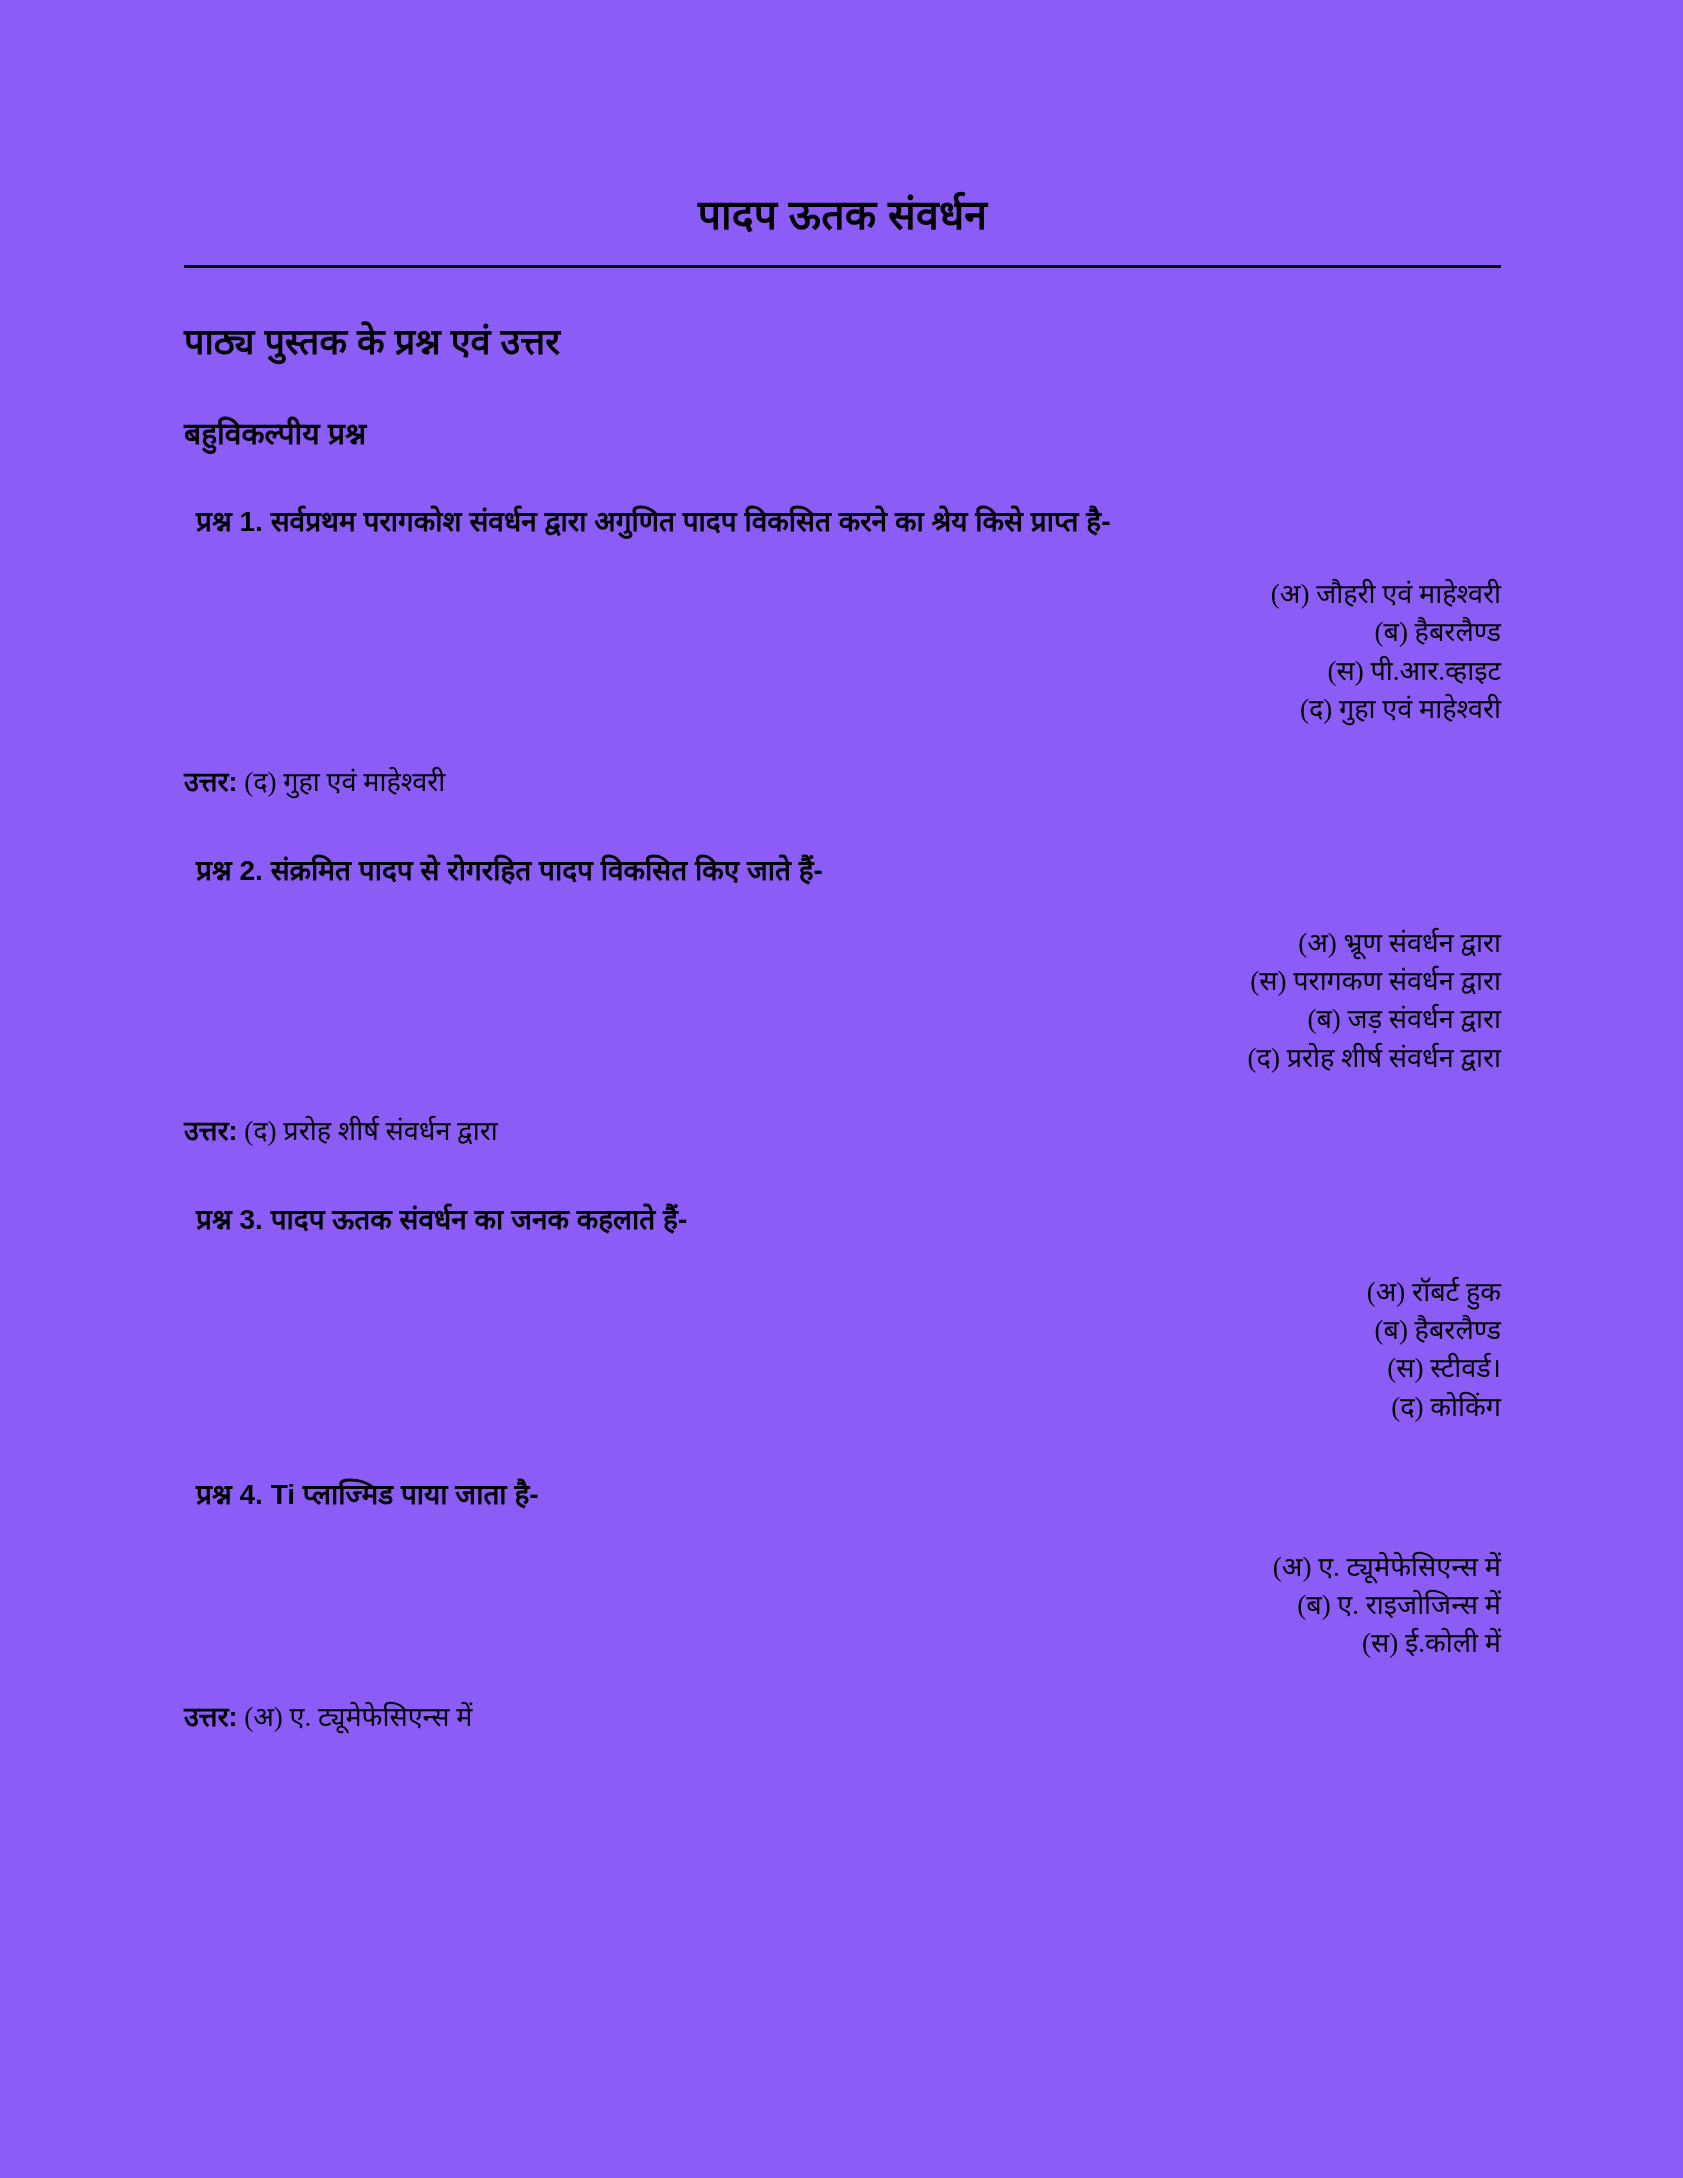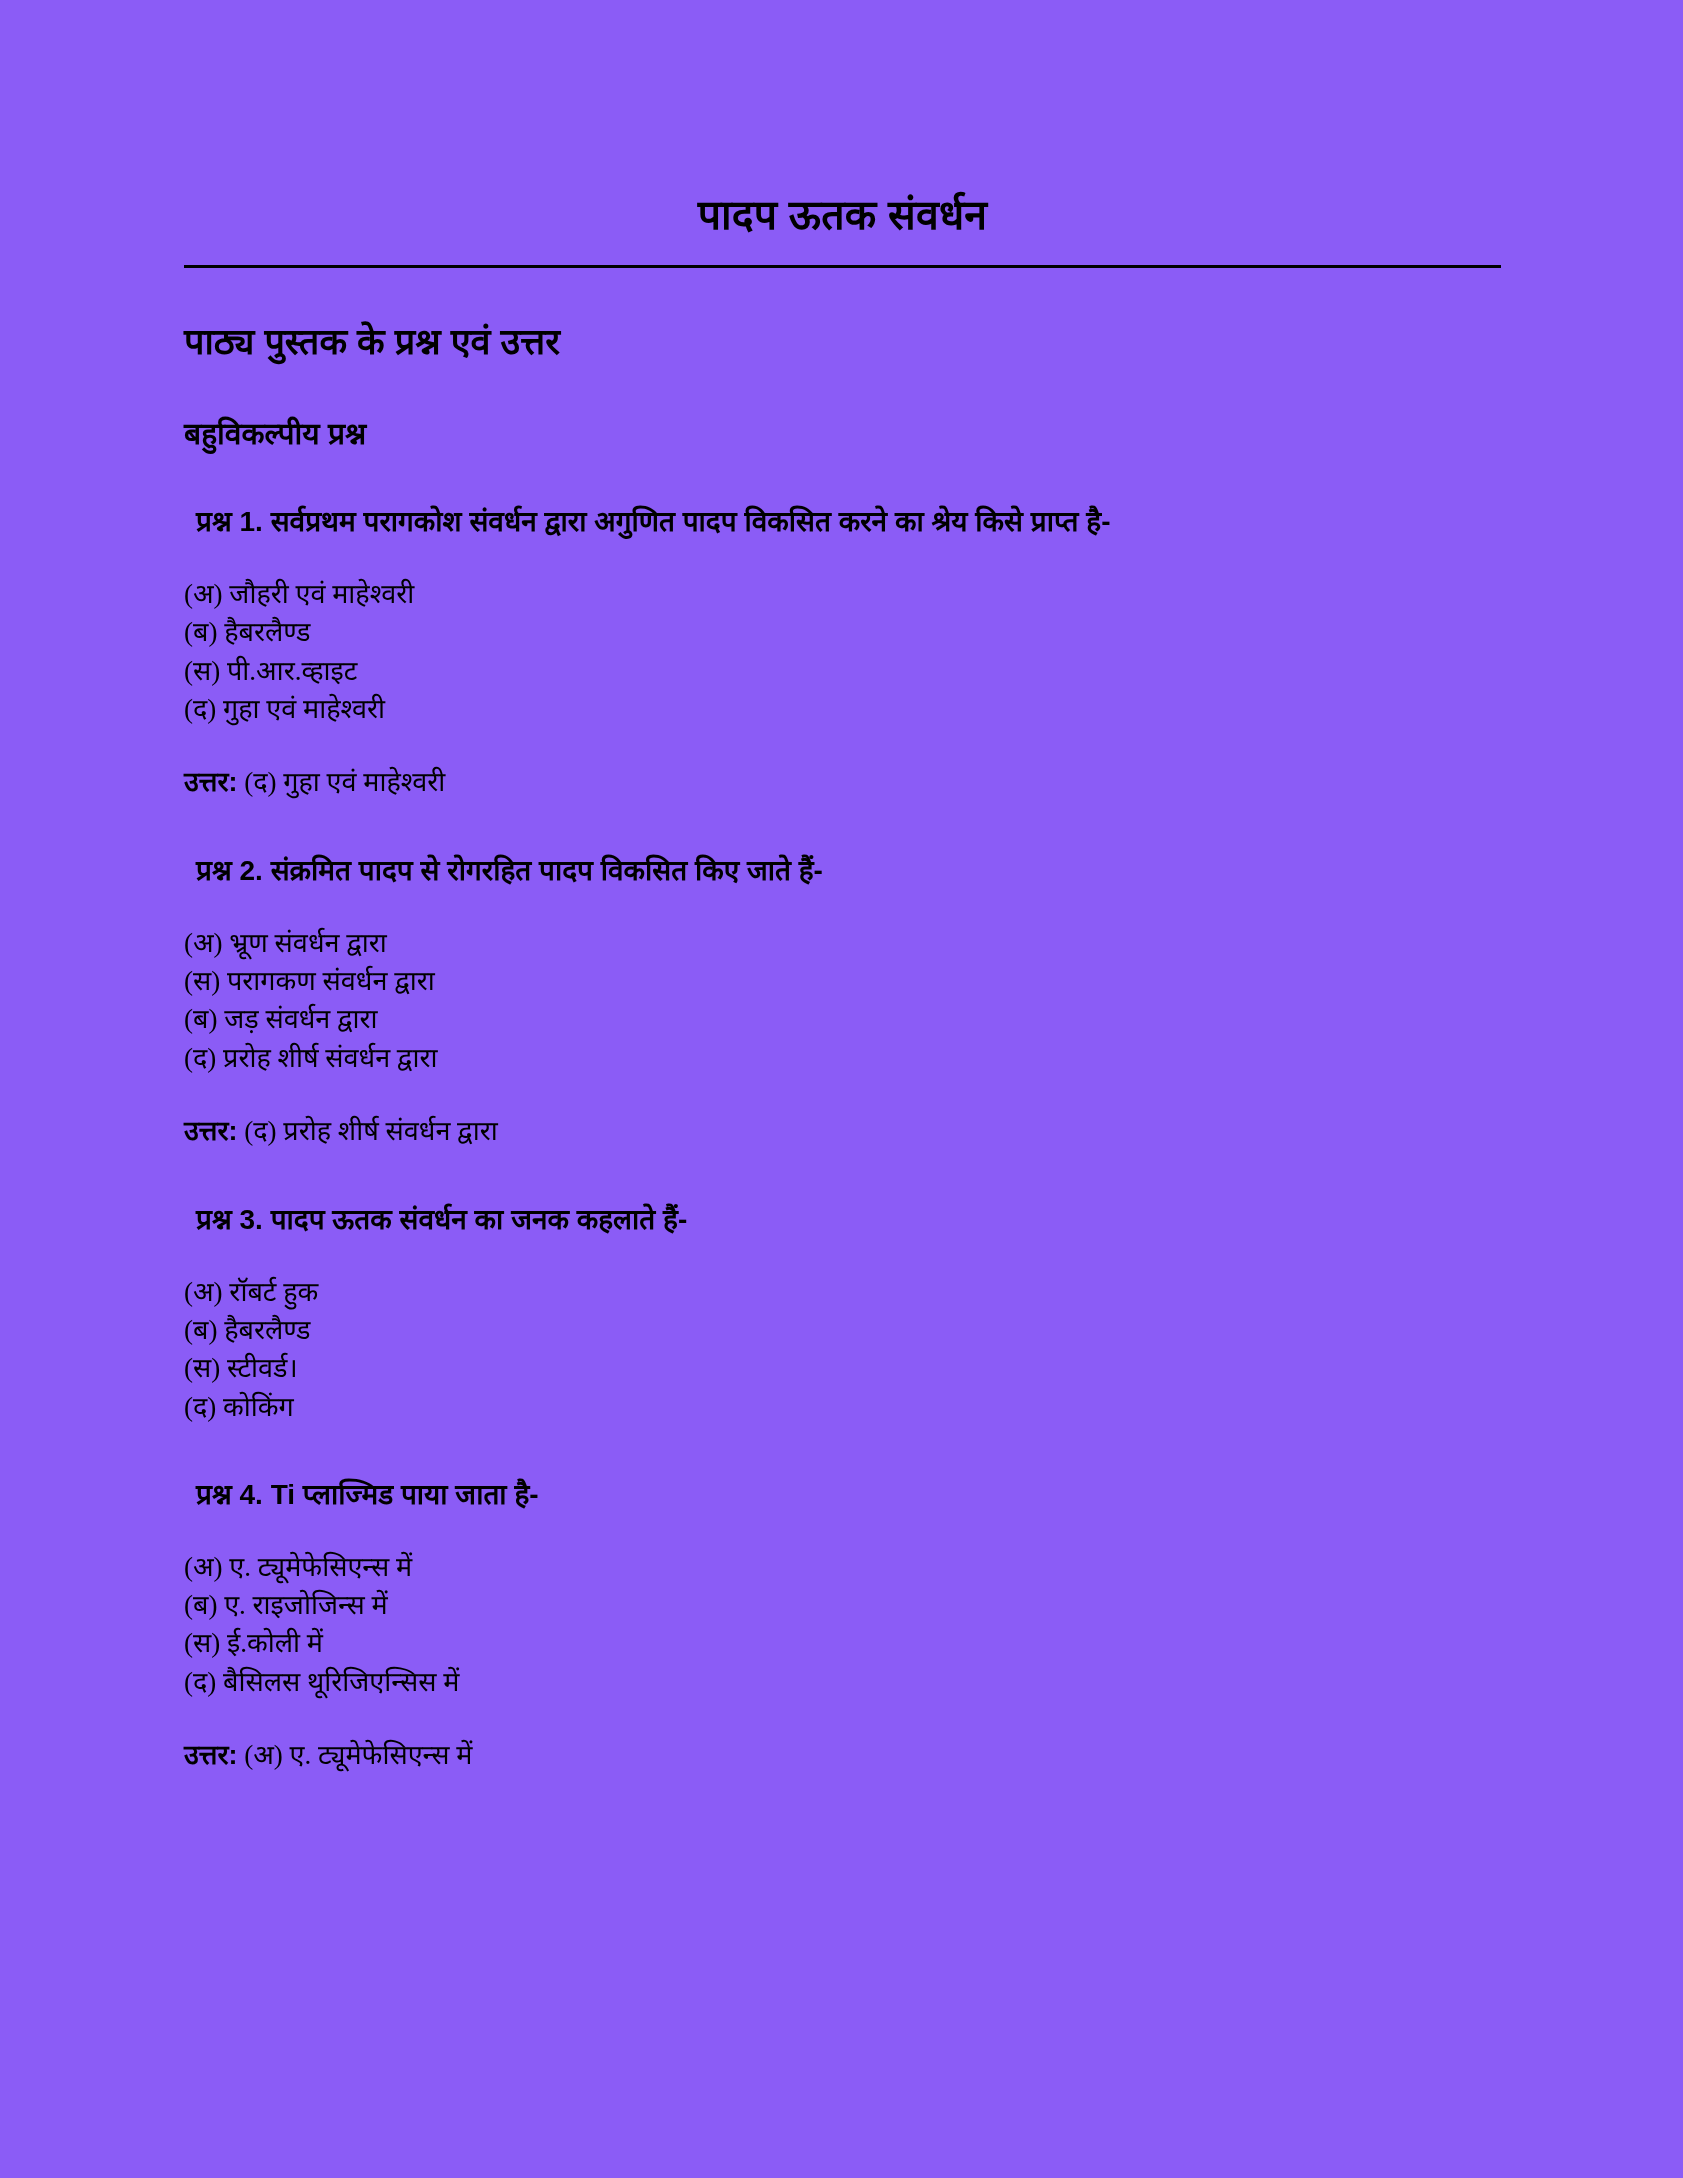--- a/index.html
+++ b/index.html
@@ -86,20 +86,21 @@
     padding: 0;
   }
   .option {
     font-family: "Liberation Serif", "DejaVu Serif", serif;
     font-weight: 400;
     font-size: 27px;
     line-height: 1.42;
     margin: 0;
     color: #000;
     white-space: nowrap;
+    text-align: right;
   }
   .answer {
     font-family: "Liberation Serif", "DejaVu Serif", serif;
     font-size: 27px;
     line-height: 1.4;
     margin: 36px 0 0 0;
     color: #000;
   }
   .answer .answer-label {
     font-family: Liberation Sans, sans-serif;
@@ -155,20 +156,19 @@
         <li class="option">(द) कोकिंग</li>
       </ul>
     </section>
 
     <section class="question-block">
       <p class="q-prompt">प्रश्न 4. Ti प्लाज्मिड पाया जाता है-</p>
       <ul class="options">
         <li class="option">(अ) ए. ट्यूमेफेसिएन्स में</li>
         <li class="option">(ब) ए. राइजोजिन्स में</li>
         <li class="option">(स) ई.कोली में</li>
-        <li class="option">(द) बैसिलस थूरिजिएन्सिस में</li>
       </ul>
       <p class="answer"><span class="answer-label">उत्तर:</span> <span class="answer-text">(अ) ए. ट्यूमेफेसिएन्स में</span></p>
     </section>
 
   </div>
 </div>
 
 
 </body></html>

